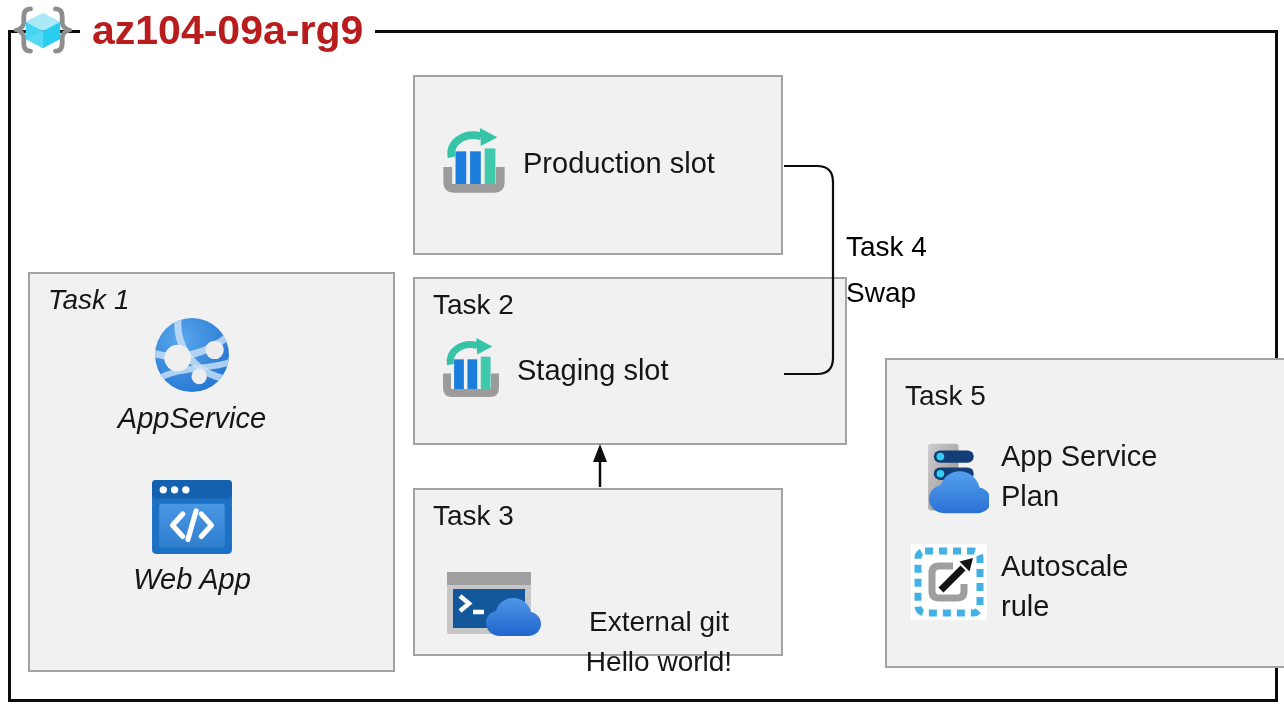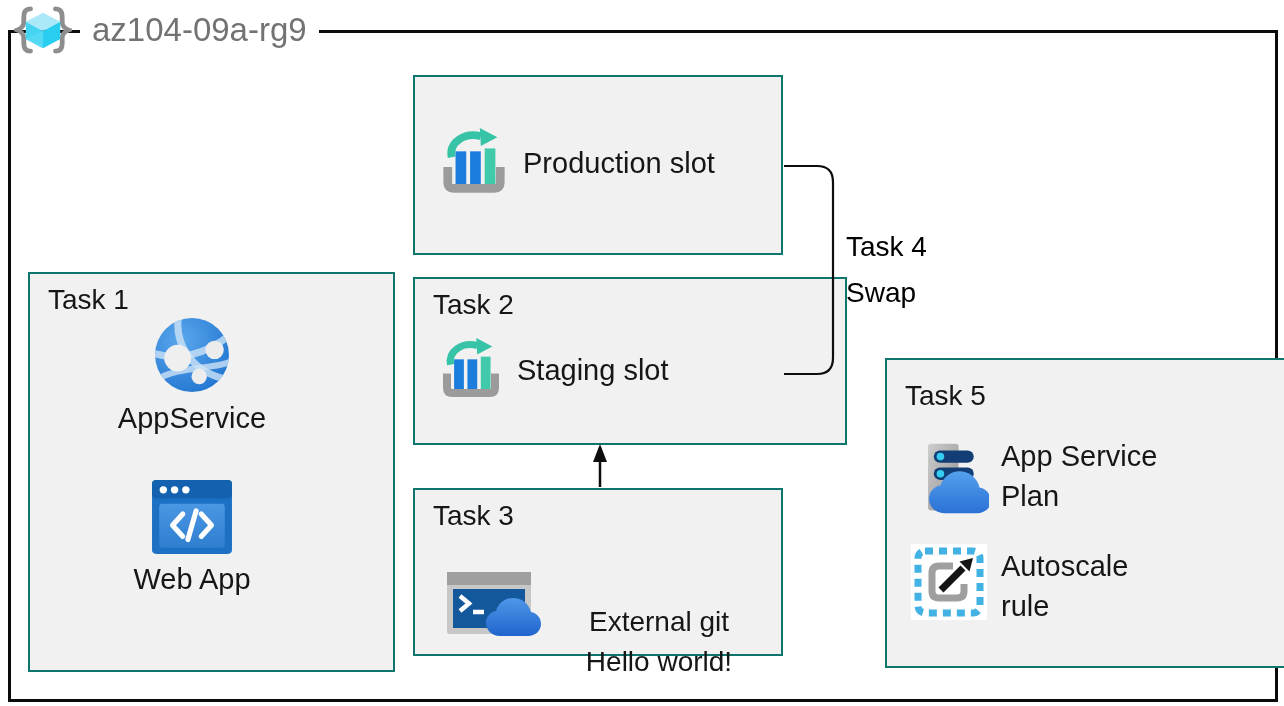--- a/index.html
+++ b/index.html
@@ -6,32 +6,32 @@
   #canvas{
     position:relative;width:1284px;height:706px;background:#ffffff;
     font-family:"Liberation Sans",sans-serif;color:#161616;overflow:hidden;
   }
   .outer-rect{
     position:absolute;left:8px;top:30px;width:1270px;height:672px;
     border:3px solid #0b0b0b;box-sizing:border-box;background:#ffffff;z-index:0;
   }
   .header{position:absolute;left:14px;top:6px;display:flex;align-items:center;z-index:6;}
   .header .rg-label{
-    font-size:33px;color:#737373;background:#ffffff;padding:0 12px;margin-left:8px;line-height:48px;
+    font-size:41px;color:#b91c1c;background:#ffffff;padding:0 12px;margin-left:8px;line-height:48px;font-weight:bold;
   }
   .box{
-    position:absolute;background:#f1f1f1;border:2px solid #0f766e;box-sizing:border-box;z-index:1;
+    position:absolute;background:#f1f1f1;border:2px solid #a3a3a3;box-sizing:border-box;z-index:1;
   }
   .box-title{position:absolute;left:18px;top:10px;font-size:28px;color:#161616;}
   .row{position:absolute;display:flex;align-items:center;}
   .slot-label{font-size:29px;margin-left:14px;white-space:nowrap;}
   #box-production{left:413px;top:75px;width:370px;height:180px;}
   #box-task2{left:413px;top:277px;width:434px;height:168px;}
   #box-task3{left:413px;top:488px;width:370px;height:168px;}
-  #box-task1{left:28px;top:272px;width:367px;height:400px;}
+  #box-task1{left:28px;top:272px;width:367px;height:400px;font-style:italic;}
   #box-task5{left:885px;top:358px;width:434px;height:310px;}
   .t1-col{
     position:absolute;left:0;top:42px;width:324px;display:flex;flex-direction:column;align-items:center;
   }
   .t1-label{font-size:29px;margin-top:8px;}
   .t1-gap{margin-top:44px;}
   .t3-text{
     position:absolute;left:130px;top:72px;width:228px;text-align:center;
     font-size:28px;line-height:40px;margin-top:40px;
   }

